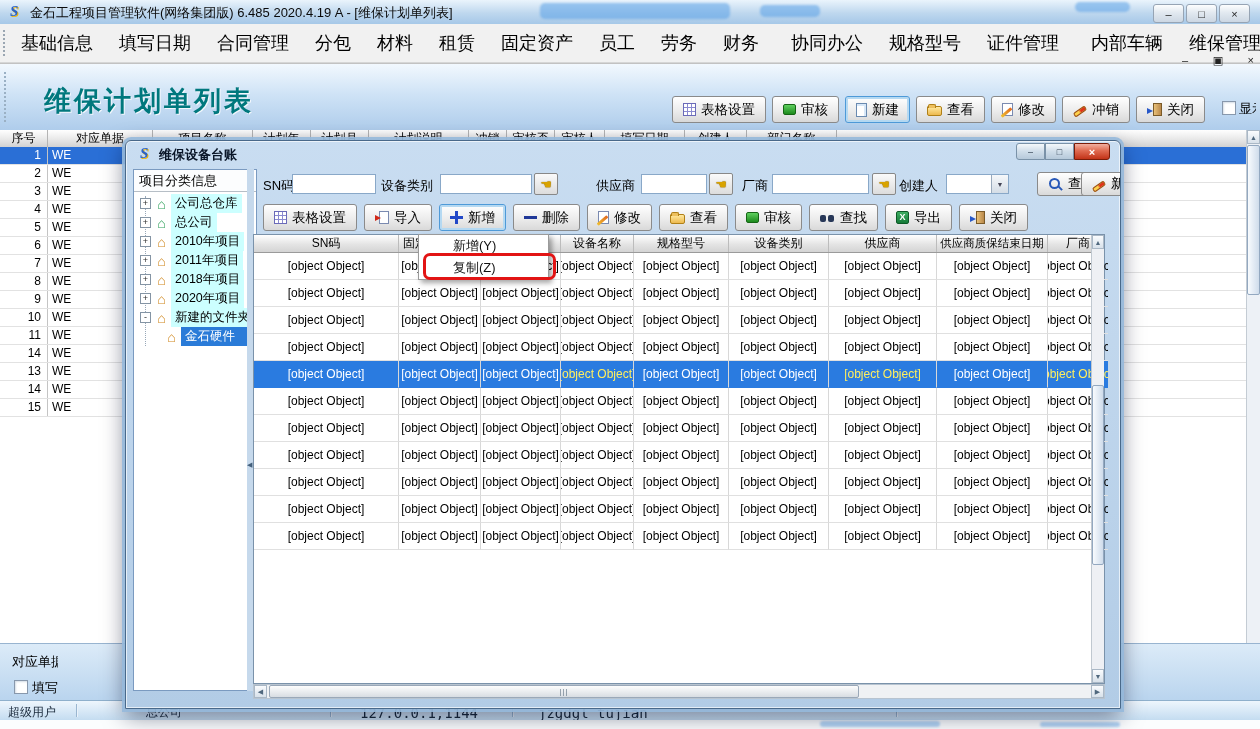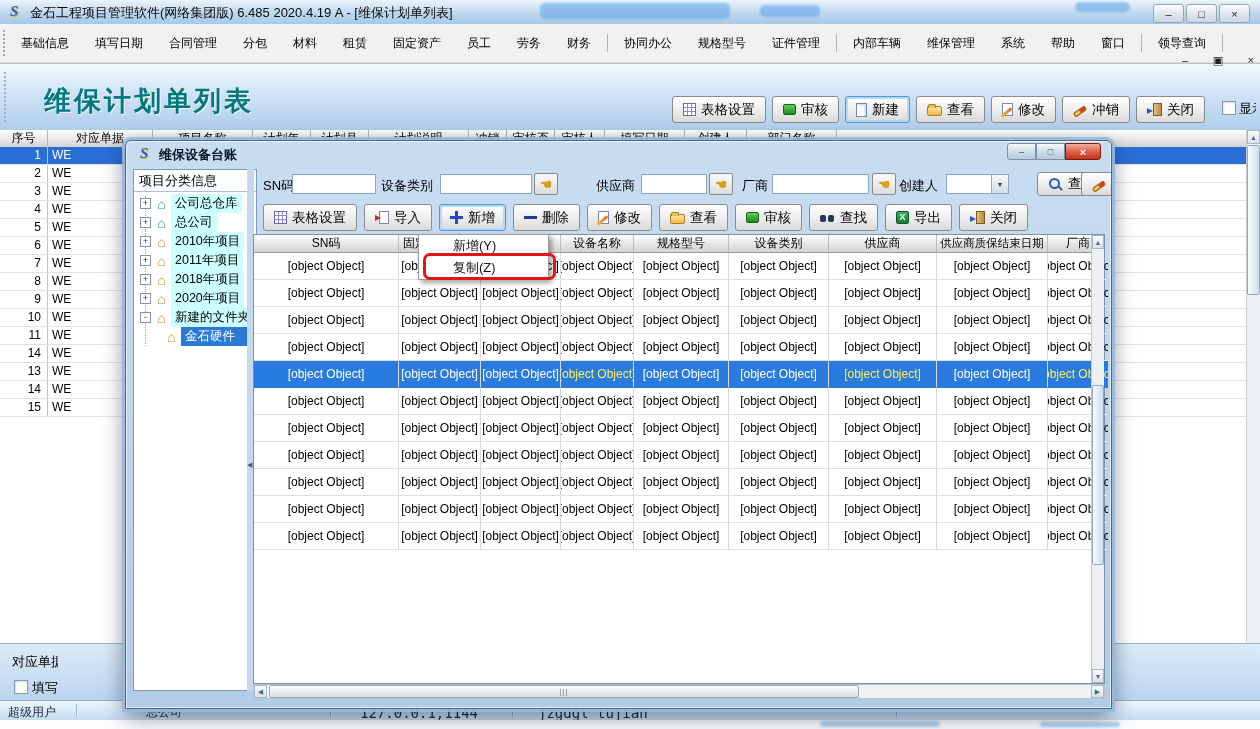--- a/index.html
+++ b/index.html
@@ -15,21 +15,21 @@
   .swirl::before{content:"S";position:absolute;left:2px;top:-2px;font:bold italic 15px "Liberation Serif",serif;
     color:#2a62c8;text-shadow:1px 1px 0 #f0b400;}
   .winbtns{position:absolute;right:10px;top:4px;display:flex;gap:2px;}
   .winbtn{width:29px;height:17px;border:1px solid #96a4b4;border-radius:3px;
     background:linear-gradient(#fdfefe,#e2e9f0 45%,#ccd7e3);display:flex;align-items:center;justify-content:center;
     font-size:11px;color:#222;}
   
   .menubar{left:0;top:24px;width:1260px;height:39px;background:#f1f1f1;border-bottom:1px solid #d6d6d6;
     display:flex;align-items:center;padding-left:8px;box-sizing:border-box;}
   .menu-grip{position:absolute;left:3px;top:6px;height:26px;width:3px;border-left:2px dotted #9aa6b2;}
-  .mi{font-size:12px;padding:0 13px;white-space:nowrap;}
+  .mi{font-size:18px;padding:0 13px;white-space:nowrap;}
   .msep{display:none;}
   .msep.on{display:block;width:1px;height:18px;background:#b4b4b4;margin:0 3px;}
   .mdi-controls{left:1182px;top:52px;width:72px;height:16px;display:flex;justify-content:space-between;z-index:3;}
   .mdi-controls span{font-size:11px;color:#222;line-height:16px;}
   
   .banner{left:0;top:63px;width:1260px;height:67px;
     background:linear-gradient(#f2f8fe,#cfe3f6 45%,#aecceb);border-top:1px solid #c2c2c2;}
   .banner-grip{position:absolute;left:4px;top:8px;height:50px;width:3px;border-left:2px dotted #9ab0c4;}
   .page-title{position:absolute;left:44px;top:19px;font-size:27px;font-weight:bold;color:#00787d;
     letter-spacing:3px;text-shadow:1px 1px 0 rgba(255,255,255,.8);}
@@ -72,21 +72,21 @@
     background:linear-gradient(#eef6fd,#c2dbf0);border-top:1px solid #8fb0cc;font-size:12px;color:#18283a;}
   .statusbar .seg{position:absolute;top:3px;white-space:nowrap;}
   .statusbar .mono{font-family:"DejaVu Sans Mono",monospace;font-size:14px;top:4px;}
   .statusbar .div{position:absolute;top:3px;width:1px;height:13px;background:#9ab6d0;box-shadow:1px 0 0 #eaf2fa;}
   .bottomstrip{left:0;top:720px;width:1260px;height:9px;background:#fbfdfe;}
   .bottomstrip .blob{position:absolute;background:rgba(90,165,235,.45);border-radius:4px;filter:blur(1px);}
   
   .dialog{left:125px;top:140px;width:985px;height:567px;z-index:20;
     background:linear-gradient(#c9ddf1,#b2cce6);border:1px solid #49698a;border-radius:6px 6px 0 0;
     box-shadow:0 0 0 3px rgba(150,185,220,.9),0 7px 22px rgba(0,10,40,.5),inset 0 0 0 1px rgba(255,255,255,.65);
-    overflow:hidden;}
+    overflow:hidden;padding-left:9px;}
   .dlg-title{position:absolute;left:0;top:0;width:100%;height:25px;}
   .dlg-title .txt{position:absolute;left:33px;top:5px;font-size:13px;font-weight:bold;color:#0a1628;}
   .dlg-title .swirl{position:absolute;left:12px;top:6px;}
   .dlg-btns{position:absolute;right:10px;top:2px;display:flex;}
   .dlg-btn{width:29px;height:17px;border:1px solid #7a92a8;box-sizing:border-box;
     background:linear-gradient(#f4f8fb,#cfdde9 50%,#b6c9da);display:flex;align-items:center;justify-content:center;
     font-size:9px;color:#2a3a4a;}
   .dlg-btn.first{border-radius:3px 0 0 3px;}
   .dlg-btn.close{width:36px;border-radius:0 3px 3px 0;border-color:#7a1c08;color:#fff;font-size:11px;font-weight:bold;
     background:linear-gradient(#f2b0a0,#e06a50 45%,#c23318);}

